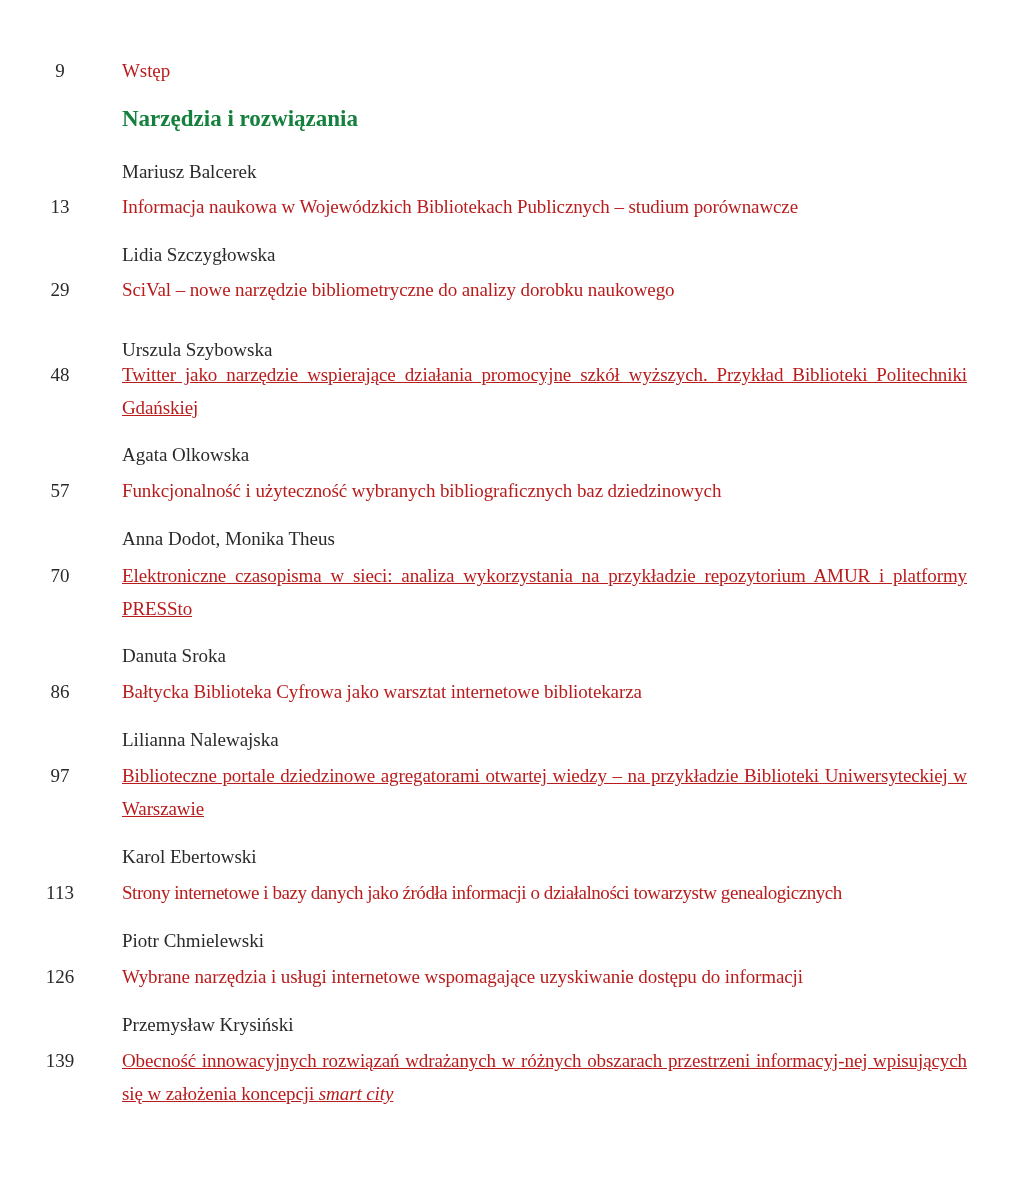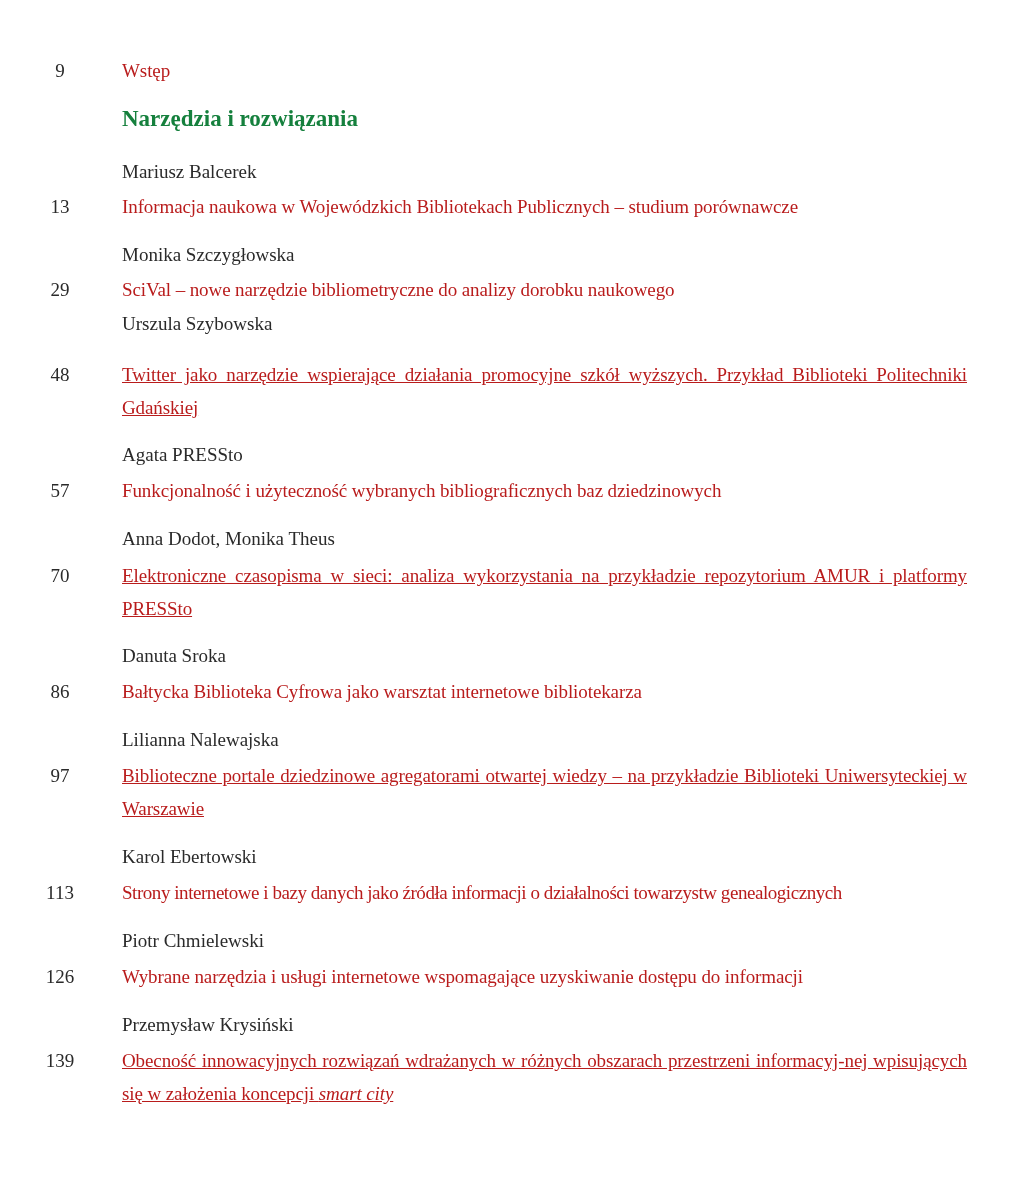--- a/index.html
+++ b/index.html
@@ -40,33 +40,33 @@
   </div>
 
   <div class="heading">Narzędzia i rozwiązania</div>
 
   <div class="author" style="top:157px">Mariusz Balcerek</div>
   <div class="row" style="top:190px">
     <span class="pg">13</span>
     <span class="txt">Informacja naukowa w Wojewódzkich Bibliotekach Publicznych – studium porównawcze</span>
   </div>
 
-  <div class="author" style="top:240px">Monika Szczygłowska</div>
+  <div class="author" style="top:240px">Lidia Szczygłowska</div>
   <div class="row" style="top:273px">
     <span class="pg">29</span>
     <span class="txt">SciVal – nowe narzędzie bibliometryczne do analizy dorobku naukowego</span>
   </div>
 
-  <div class="author" style="top:309px">Urszula Szybowska</div>
+  <div class="author" style="top:335px">Urszula Szybowska</div>
   <div class="row" style="top:358px">
     <span class="pg">48</span>
     <span class="txt justify">Twitter jako narzędzie wspierające działania promocyjne szkół wyższych. Przykład Biblioteki Politechniki Gdańskiej</span>
   </div>
 
-  <div class="author" style="top:440px">Agata PRESSto</div>
+  <div class="author" style="top:440px">Agata Olkowska</div>
   <div class="row" style="top:474px">
     <span class="pg">57</span>
     <span class="txt">Funkcjonalność i użyteczność wybranych bibliograficznych baz dziedzinowych</span>
   </div>
 
   <div class="author" style="top:524px">Anna Dodot, Monika Theus</div>
   <div class="row" style="top:559px">
     <span class="pg">70</span>
     <span class="txt justify">Elektroniczne czasopisma w sieci: analiza wykorzystania na przykładzie repozytorium AMUR i platformy PRESSto</span>
   </div>

